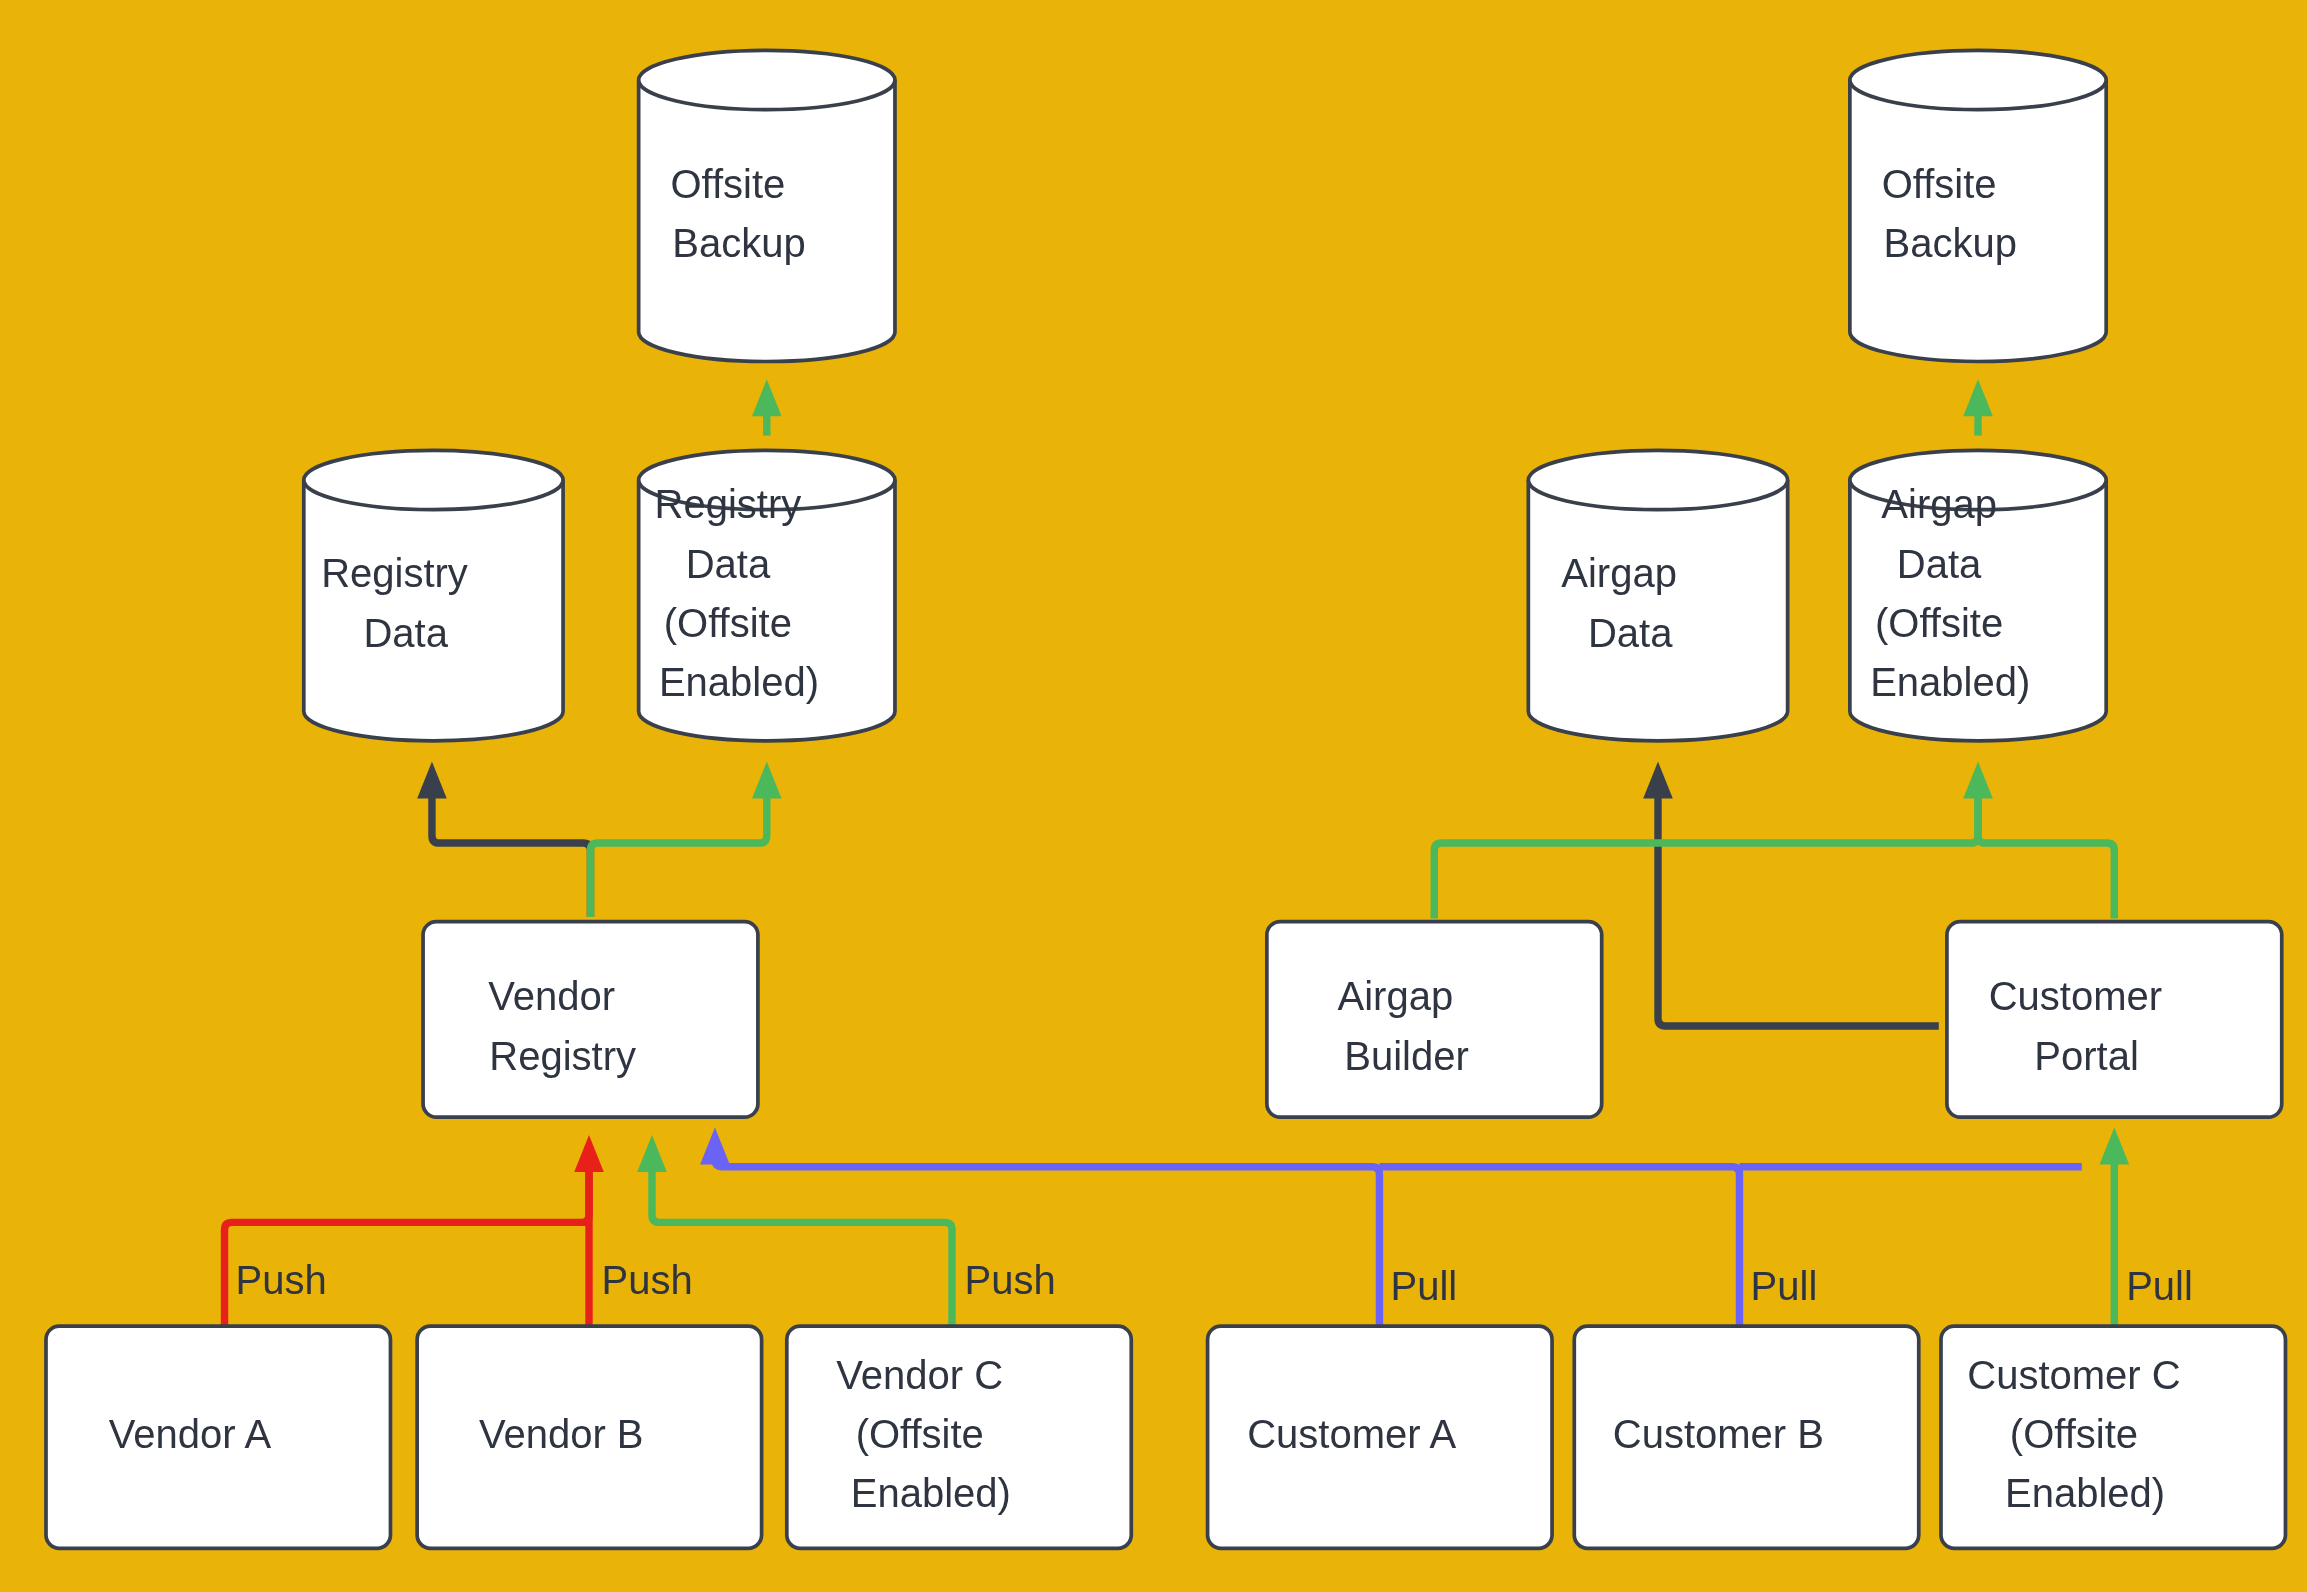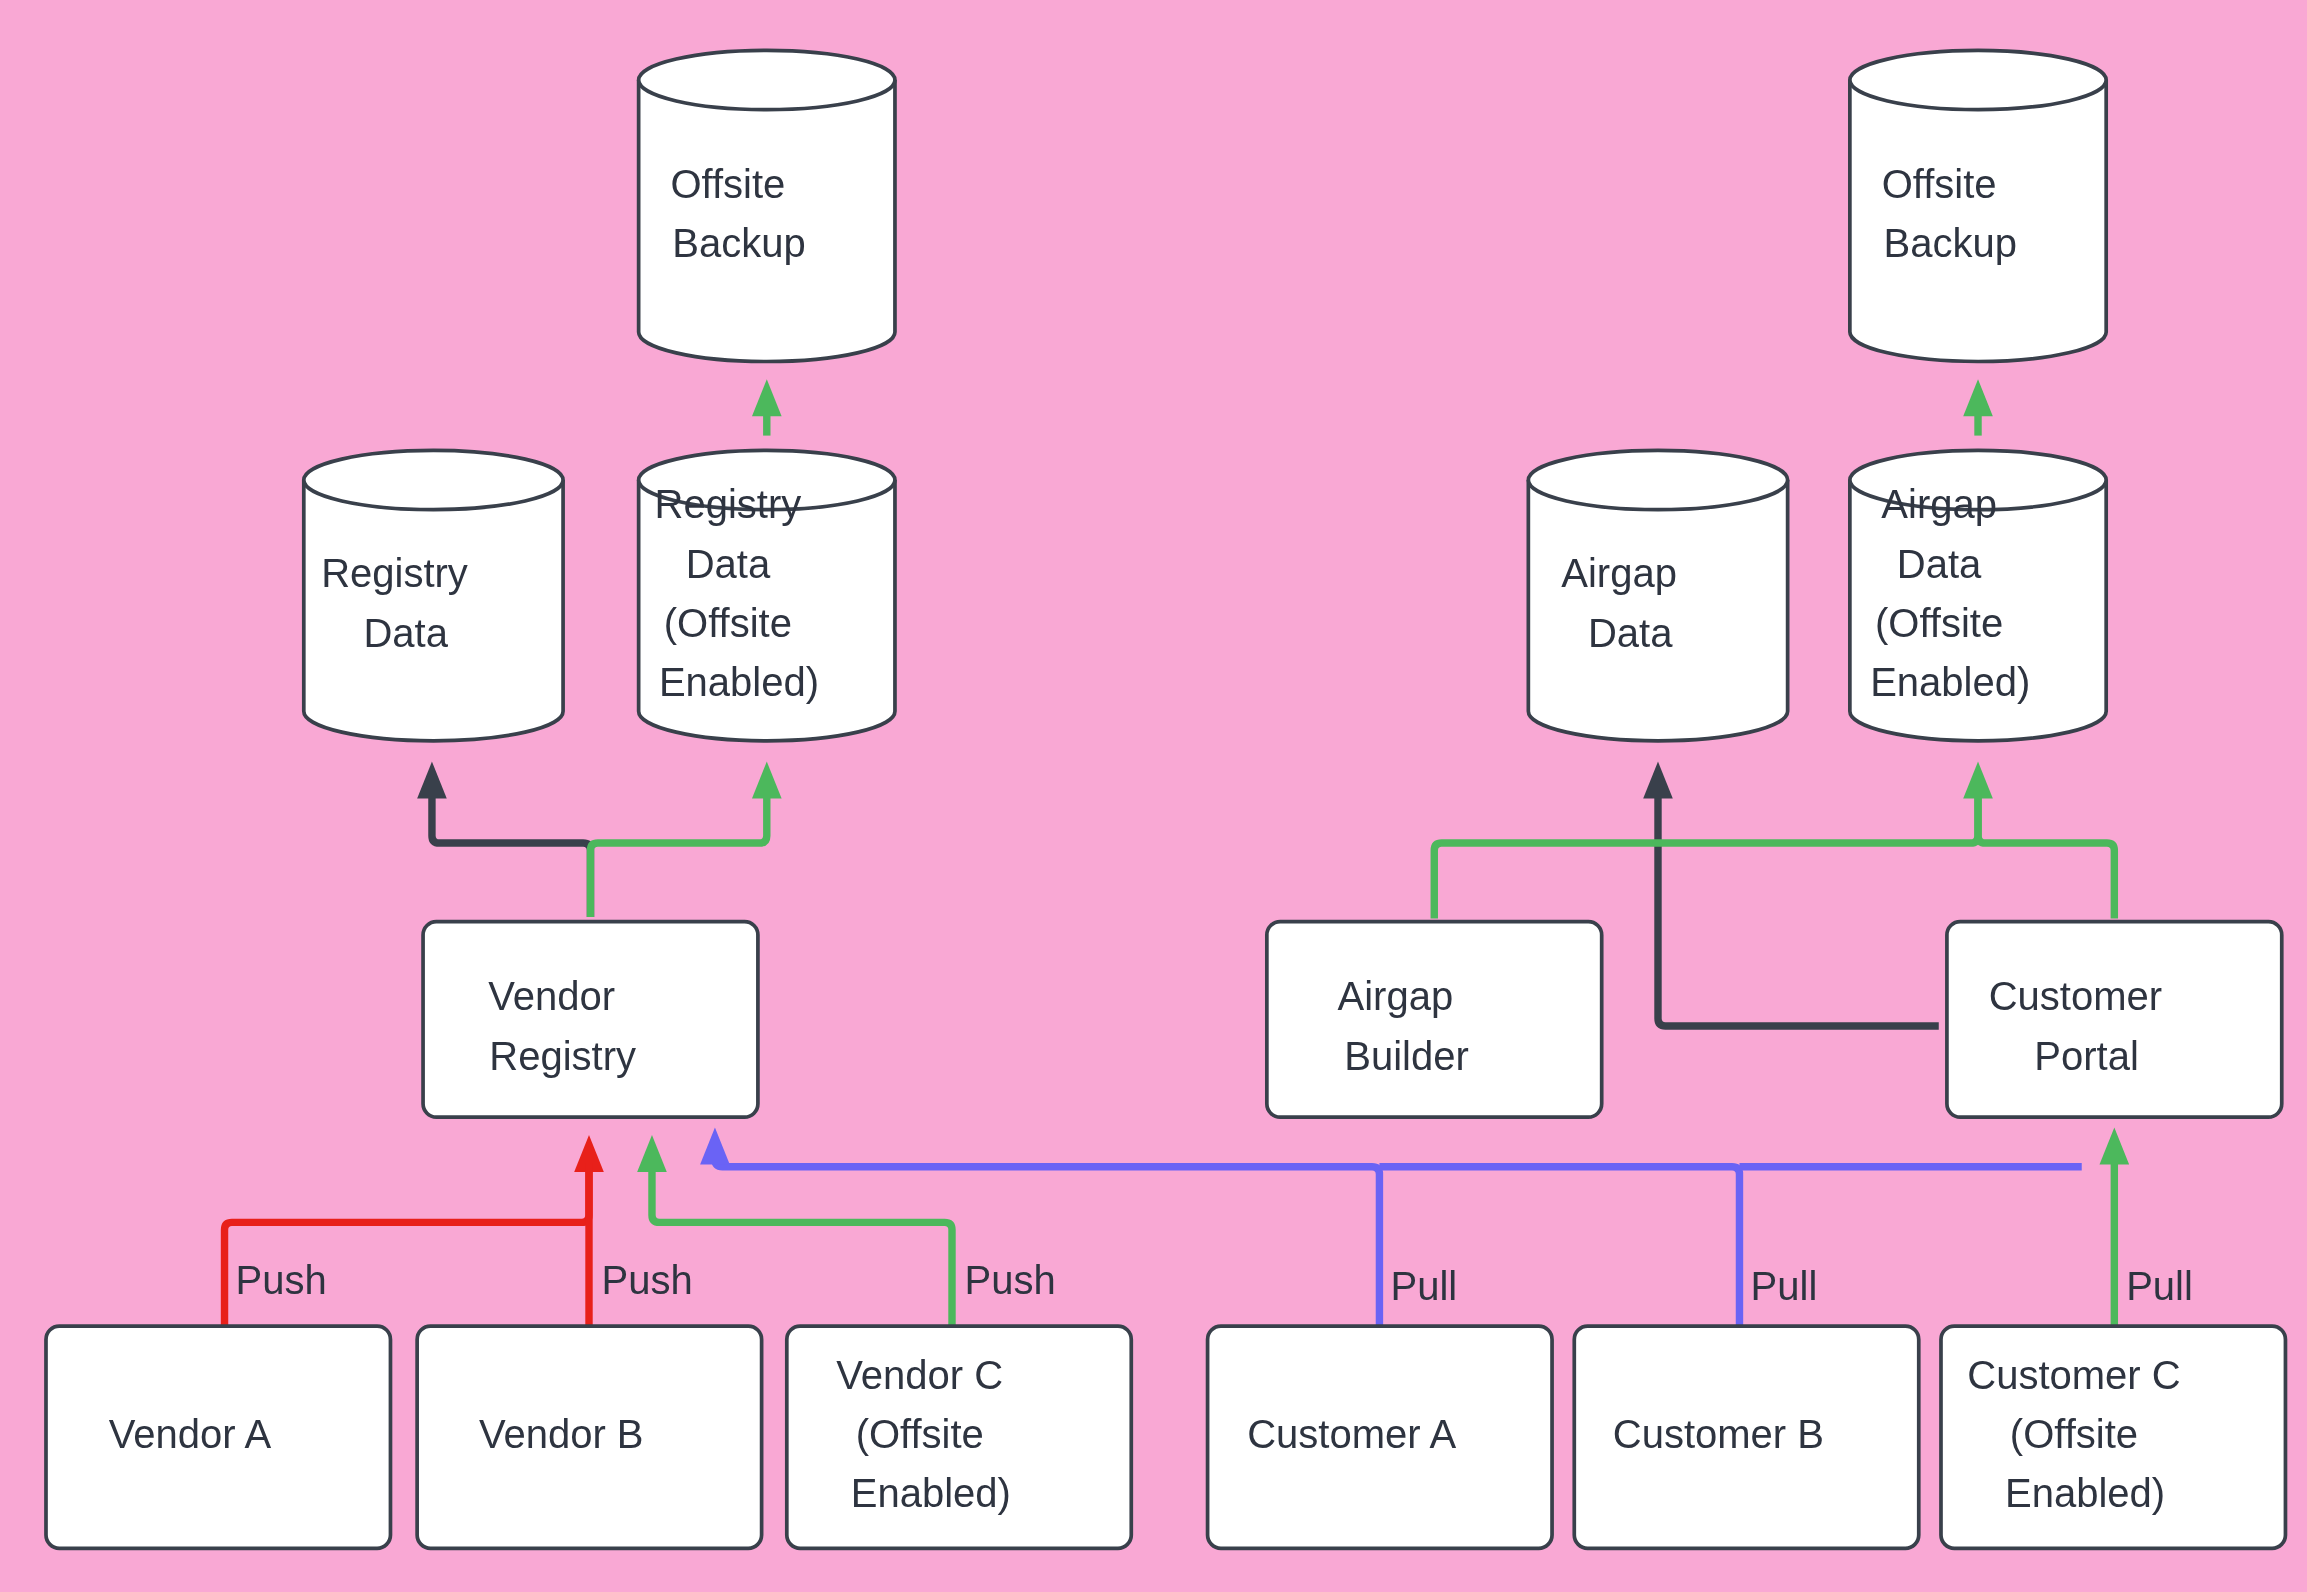--- a/index.html
+++ b/index.html
@@ -7,21 +7,21 @@
     padding: 0;
     background: #ffffff;
   }
   body {
     font-family: "Liberation Sans", sans-serif;
   }
   #diagram-root {
     position: relative;
     width: 2307px;
     height: 1592px;
-    background: #f9a8d4;
+    background: #eab308;
     overflow: hidden;
   }
   svg#flow-svg {
     display: block;
     width: 2307px;
     height: 1592px;
   }
   .node-shape {
     fill: #ffffff;
     stroke: #39404b;

